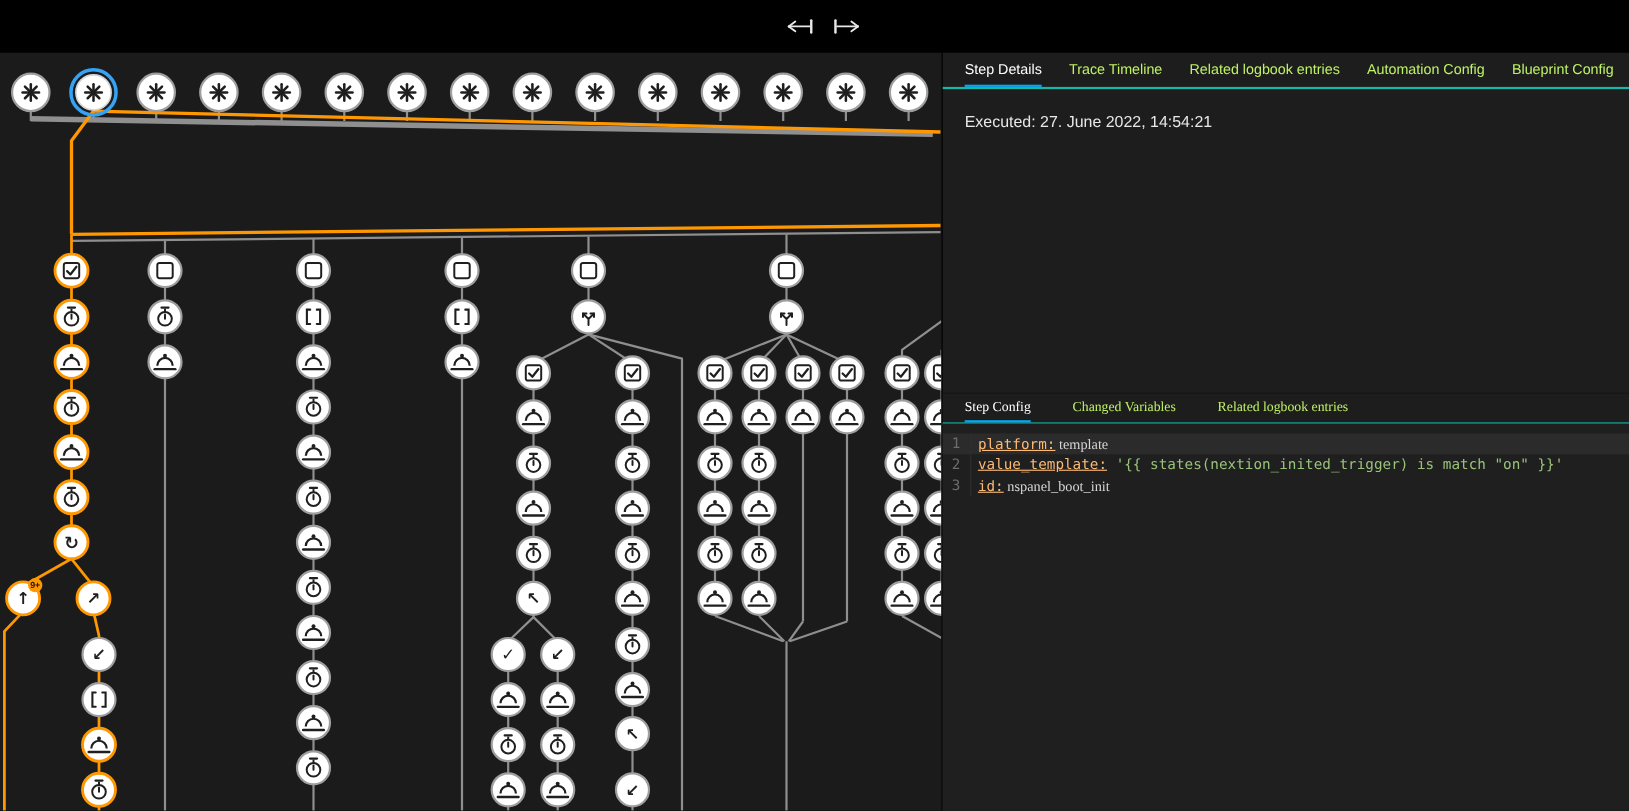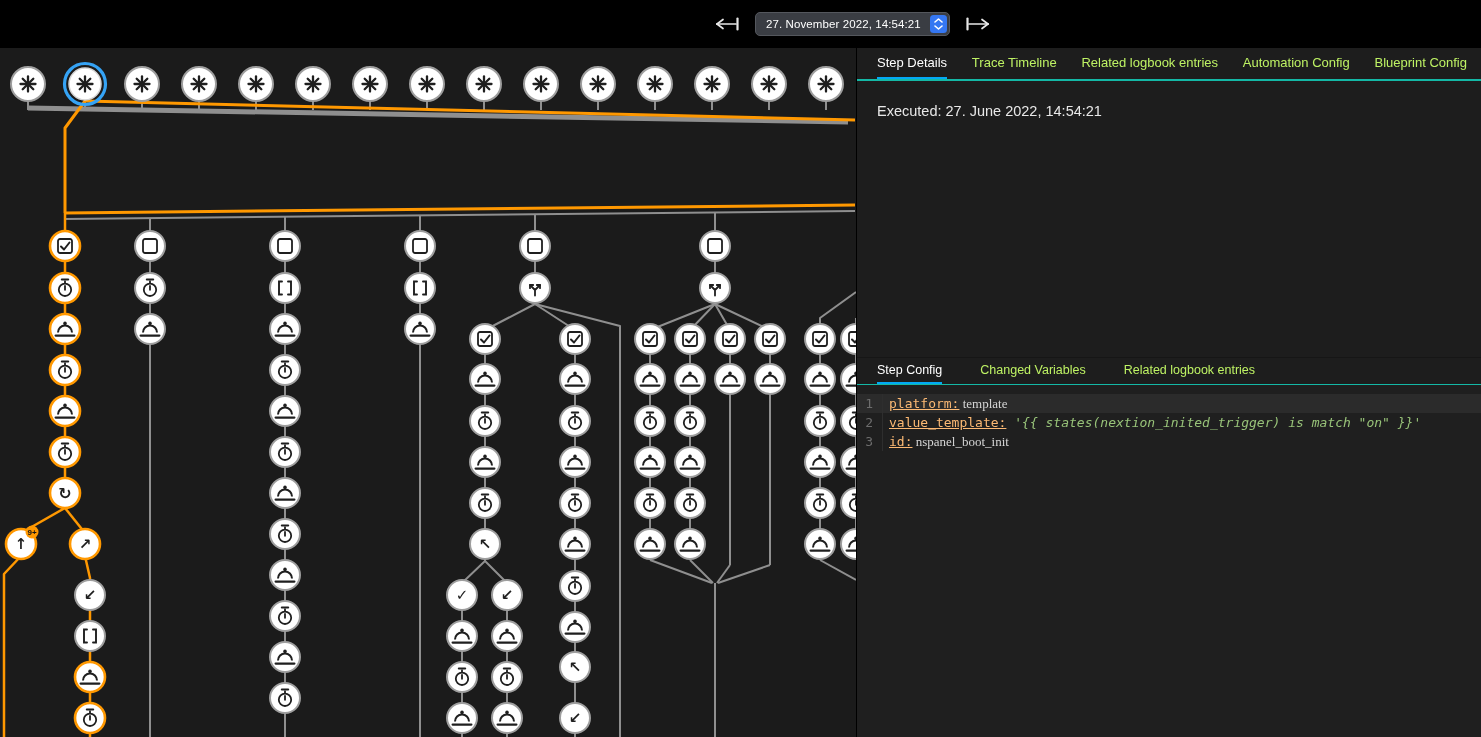--- a/index.html
+++ b/index.html
@@ -16,61 +16,50 @@
   
   .main{display:flex;height:689px;}
   .graph{width:856px;position:relative;background:#1b1b1b;overflow:hidden;flex:none;}
   .panel{flex:1;position:relative;background:#1d1d1d;border-left:1px solid #000;}
 
   
   .tabbar{display:flex;align-items:stretch;height:31px;border-bottom:2px solid #14b8a6;}
   .tabbar.top{justify-content:space-between;padding:0 14px 0 20px;}
   .tabbar.bottom{justify-content:flex-start;gap:38px;padding:0 20px;height:26px;}
   .tab{display:flex;align-items:center;font-size:13px;color:#bef264;border-bottom:2px solid transparent;cursor:pointer;white-space:nowrap;}
-  .tabbar.bottom .tab{font-size:12.5px;}
+  .tabbar.bottom .tab{font-size:12.5px;font-family:Liberation Serif, serif;}
   .tab.active{color:#fff;border-bottom-color:#03a9f4;}
 
   .executed{margin:22px 20px;color:#e8e8e8;font-size:14.5px;}
 
   .lower{position:absolute;top:309px;left:0;right:0;bottom:0;background:#1d1d1d;border-top:1px solid #161616;}
   .code{position:absolute;top:27px;left:0;right:0;bottom:0;background:#1f1f1f;font-family:"DejaVu Sans Mono",monospace;font-size:13px;padding-top:9px;}
   .code-row{display:flex;height:19px;line-height:19px;white-space:pre;}
   .code-row.hl{background:#2b2b2b;}
   .ln{width:16px;flex:none;text-align:right;padding-right:9px;color:#6d6d6d;border-right:1px solid #2e2e2e;}
   .code-text{padding-left:6px;}
   .tk-key{color:#fdba74;text-decoration:underline;}
-  .tk-string{color:#98c379;font-style:italic;}
+  .tk-string{color:#98c379;}
   .tk-plain{color:#d6d6d6;font-family:Liberation Serif, serif;}
 </style>
 </head>
 <body>
 
 <div class="topbar">
   <div class="run-nav">
     <button class="nav-btn">
       <svg width="26" height="16" viewBox="0 0 26 16">
         <g stroke="#e8e8e8" stroke-width="1.7" fill="none" stroke-linecap="round">
           <line x1="3" y1="8" x2="22" y2="8"></line>
           <line x1="3" y1="8" x2="9" y2="3.5"></line>
           <line x1="3" y1="8" x2="9" y2="12.5"></line>
           <line x1="23.5" y1="2.5" x2="23.5" y2="13.5" stroke-width="2.2"></line>
         </g>
       </svg>
     </button>
-    <div class="run-select">
-      <span class="val">27. November 2022, 14:54:21</span>
-      <span class="stepper">
-        <svg width="9" height="5" viewBox="0 0 9 5">
-            <polyline points="1,4 4.5,1 8,4" fill="none" stroke="#fff" stroke-width="1.6" stroke-linecap="round" stroke-linejoin="round"></polyline>
-          </svg>
-        <svg width="9" height="5" viewBox="0 0 9 5">
-            <polyline points="1,1 4.5,4 8,1" fill="none" stroke="#fff" stroke-width="1.6" stroke-linecap="round" stroke-linejoin="round"></polyline>
-          </svg>
-      </span>
-    </div>
     <button class="nav-btn">
       <svg width="26" height="16" viewBox="0 0 26 16">
         <g stroke="#e8e8e8" stroke-width="1.7" fill="none" stroke-linecap="round">
           <line x1="2.5" y1="2.5" x2="2.5" y2="13.5" stroke-width="2.2"></line>
           <line x1="4" y1="8" x2="23" y2="8"></line>
           <line x1="23" y1="8" x2="17" y2="3.5"></line>
           <line x1="23" y1="8" x2="17" y2="12.5"></line>
         </g>
       </svg>
     </button>

